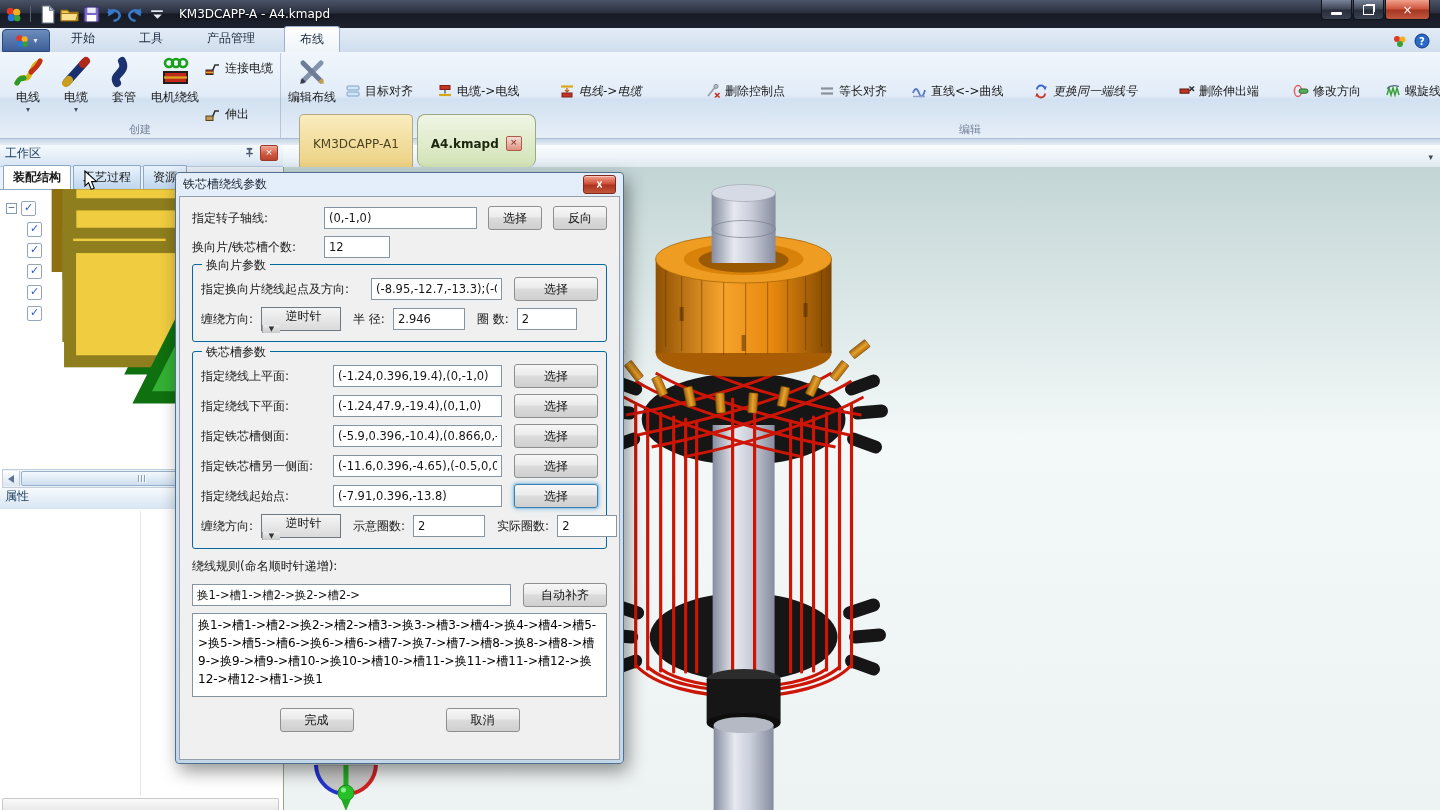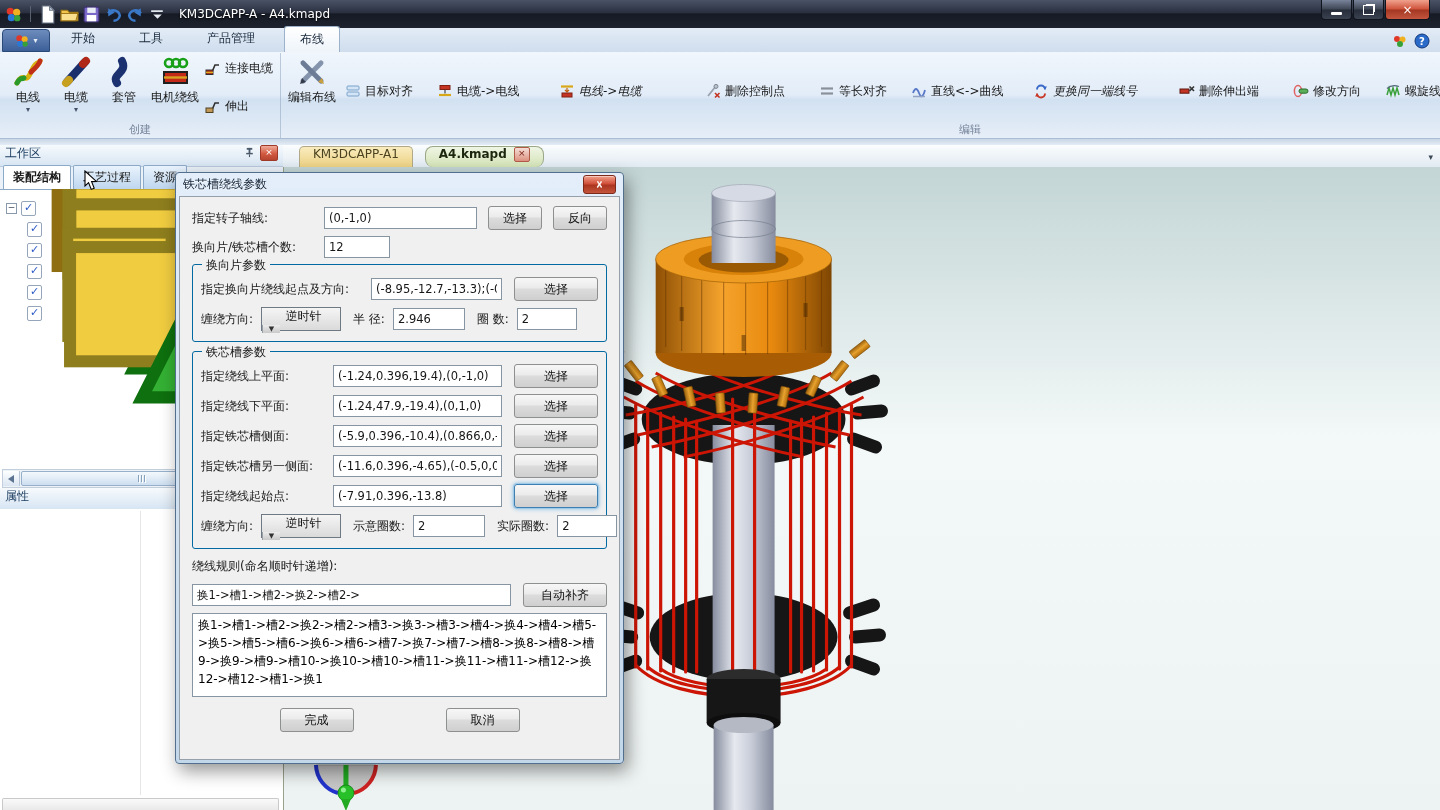--- a/index.html
+++ b/index.html
@@ -38,21 +38,21 @@
   #ribbon{position:absolute;top:52px;left:0;right:0;height:86px;display:flex;
     background:linear-gradient(#f0f6fc 0%,#e2ecf8 50%,#d2e1f1 55%,#e6eef8 100%);}
   #ribbon-strip{position:absolute;top:138px;left:0;right:0;height:7px;
     background:linear-gradient(#c9d6e6,#e9f0f8);border-top:1px solid #aabdd4;}
   .rgroup{position:relative;margin-top:1px;padding:1px 4px 15px 4px;border-right:1px solid rgba(145,165,192,.55);display:flex;}
   .glabel{position:absolute;bottom:1px;left:0;right:0;text-align:center;font-size:11px;color:#76849a;}
   .bigbtn{min-width:42px;padding:2px 3px;display:flex;flex-direction:column;align-items:center;border-radius:3px;cursor:default;}
   .bigbtn .ic{width:32px;height:32px;}
   .bigbtn .bl{margin-top:1px;white-space:nowrap;}
   .bigbtn .dd{font-size:8px;line-height:7px;color:#44536a;}
-  .smallcol{display:flex;flex-direction:column;justify-content:flex-start;gap:21px;padding:6px 3px 0 3px;}
+  .smallcol{display:flex;flex-direction:column;justify-content:space-between;gap:21px;padding:6px 3px 0 3px;}
   .sbtn{display:flex;align-items:center;gap:4px;white-space:nowrap;}
   .sbtn .ic{width:16px;height:16px;flex:none;}
   #edit-grid{display:flex;flex-direction:row;gap:4px;padding:5px 2px 0 6px;}
   .erow{display:flex;}
   .ecell{display:flex;align-items:center;gap:4px;white-space:nowrap;}
   .erow .ecell:nth-child(1){width:92px;}
   .erow .ecell:nth-child(2){width:122px;}
   .erow .ecell:nth-child(3){width:146px;font-style:italic;}
   .erow .ecell:nth-child(4){width:110px;}
   .ecell .ic{width:16px;height:16px;flex:none;}
@@ -99,21 +99,21 @@
   #props-head{position:absolute;top:343px;left:0;right:0;}
   #props-body{position:absolute;top:364px;left:0;right:0;bottom:13px;background:#fff;}
   .pdiv{position:absolute;left:140px;top:2px;bottom:2px;width:1px;background:#e6e6e6;}
   #panel-strip{position:absolute;left:2px;right:4px;bottom:0;height:11px;border:1px solid #c9c9c9;border-bottom:none;
     border-radius:2px 2px 0 0;background:linear-gradient(#fafafa,#e9e9e9);}
 
   
   #viewarea{position:absolute;left:283px;top:0;right:0;bottom:0;}
   #doctabs{height:22px;display:flex;align-items:flex-end;padding-left:16px;position:relative;
     background:linear-gradient(#fbfdfe,#e1eaf2);border-bottom:1px solid #9aa9b8;}
-  .dtab{height:20px;display:flex;align-items:flex-start;padding:0 13px;margin-right:12px;
+  .dtab{height:20px;display:flex;align-items:flex-end;padding:16px 13px;margin-right:4px;
     border:1px solid #b0a887;border-bottom:none;border-radius:5px 5px 0 0;
     background:linear-gradient(#f9ecbe,#ecd183);color:#4c4420;white-space:nowrap;}
   .dtab.active{background:linear-gradient(#eff5e4,#d3e3b6);border-color:#9aa887;color:#1c260e;font-weight:bold;border-radius:8px;}
   .dclose{width:14px;height:13px;margin-left:7px;border:1px solid #b25a48;border-radius:2px;
     background:linear-gradient(#f4ded6,#dd9180);color:#7c2414;font-size:9px;font-weight:normal;line-height:11px;text-align:center;}
   .doc-overflow{position:absolute;right:7px;bottom:5px;font-size:9px;color:#3c4856;}
   #viewport{position:absolute;top:22px;left:0;right:0;bottom:0;border-left:1px solid #9aa28c;}
   #scene{width:100%;height:100%;display:block;}
 
   

